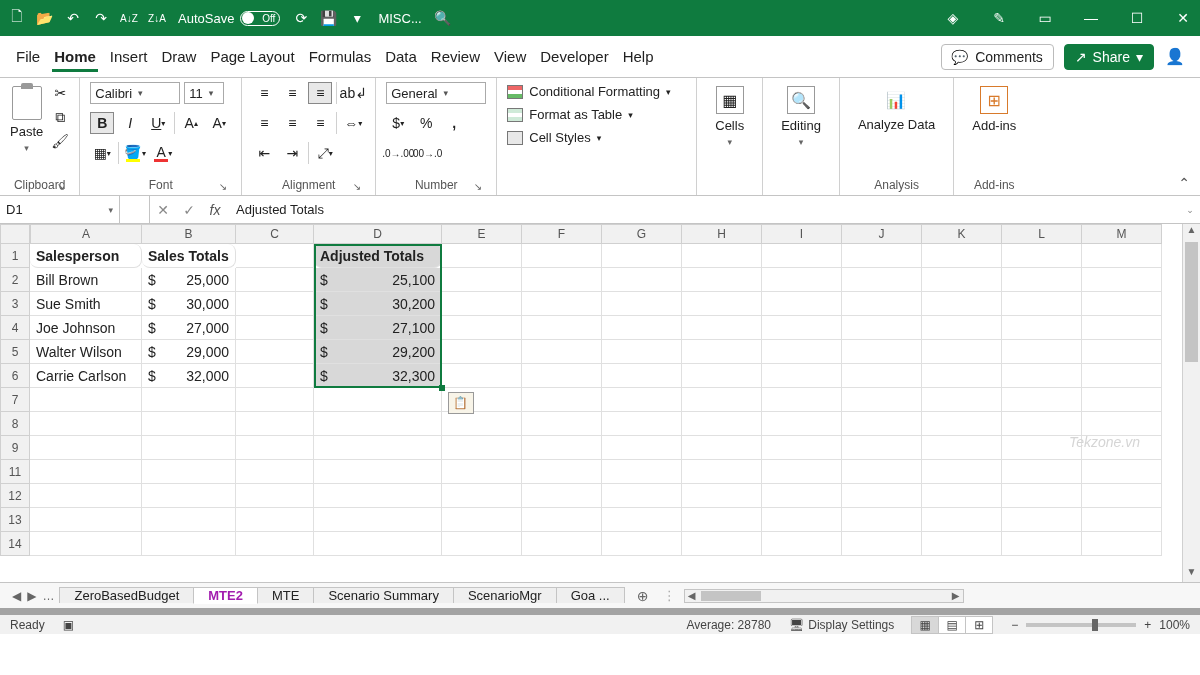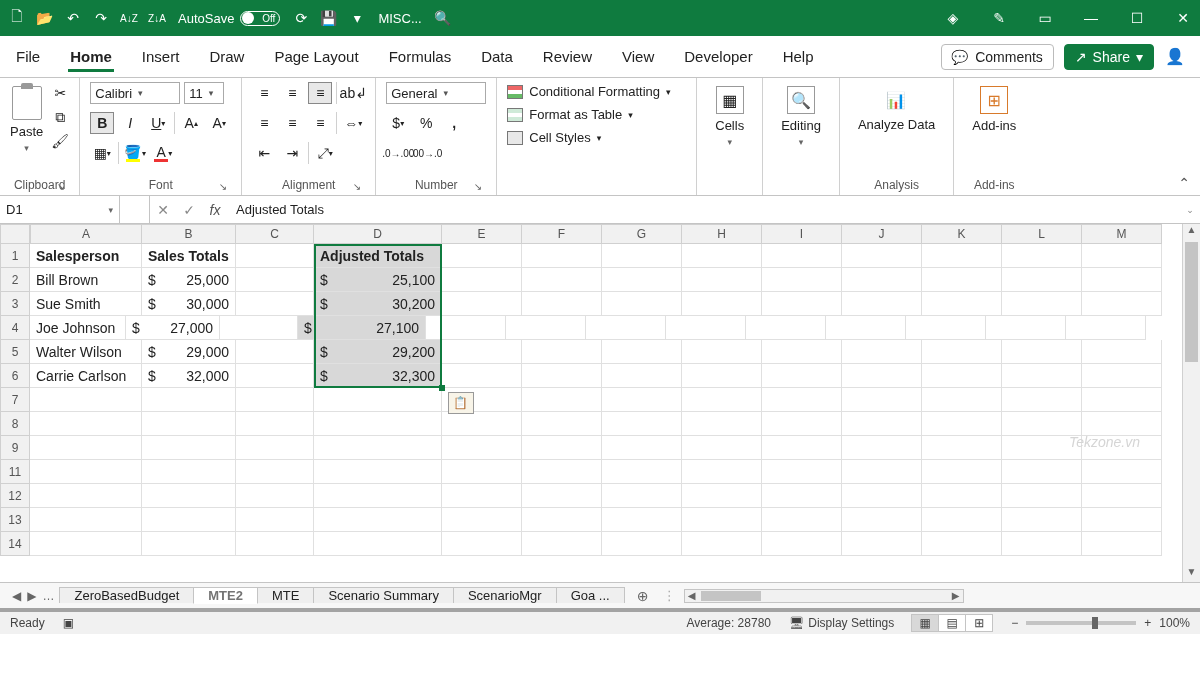--- a/index.html
+++ b/index.html
@@ -85,46 +85,46 @@
 
 .grid-area { display:flex; height:358px; position:relative; }
 .grid { position:relative; }
 .colheaders { display:flex; margin-left:30px; }
 .colheaders .ch { height:20px; border:1px solid #d0d0d0; border-left:none; display:flex; align-items:center; justify-content:center; background:#f1f1f1; font-size:12px; color:#555; }
 .colheaders .ch:first-of-type { border-left:1px solid #d0d0d0; }
 .corner { position:absolute; left:0; top:0; width:30px; height:20px; border:1px solid #d0d0d0; background:#f1f1f1; }
 .row { display:flex; }
 .rh { width:30px; border:1px solid #d0d0d0; border-top:none; display:flex; align-items:center; justify-content:center; background:#f1f1f1; font-size:12px; color:#555; height:24px; }
 .cell { border-right:1px solid #e0e0e0; border-bottom:1px solid #e0e0e0; height:24px; display:flex; align-items:center; padding:0 6px; font-size:14px; }
-.cell.bold { font-weight:700; }
+.cell.bold { font-weight:700;border-radius:8px; }
 .cell.money { justify-content:space-between; }
 .cell.money .sym { }
 .cell.money .val { text-align:right; }
 .cell.selected { background:#d8d8d8; }
 .sel-outline { position:absolute; border:2px solid #0f7b3f; pointer-events:none; }
 .sel-handle { position:absolute; width:6px; height:6px; background:#0f7b3f; }
 .paste-options { position:absolute; width:26px; height:22px; border:1px solid #999; background:#f8f4e8; display:flex; align-items:center; justify-content:center; font-size:12px; cursor:pointer; }
 .vscroll { position:absolute; right:0; top:0; bottom:0; width:18px; background:#f1f1f1; border-left:1px solid #d0d0d0; }
 .vscroll .thumb { position:absolute; top:18px; left:2px; right:2px; height:120px; background:#c4c4c4; }
 .vscroll .arrow { position:absolute; left:0; right:0; height:16px; text-align:center; font-size:10px; color:#666; }
 .vscroll .up { top:0; } .vscroll .down { bottom:0; }
 
 
 .sheet-tabs { display:flex; align-items:center; height:26px; border-top:1px solid #c4c4c4; background:#f7f7f7; padding:0 6px; gap:0; }
 .sheet-nav { display:flex; gap:6px; align-items:center; padding:0 6px; color:#666; }
 .sheet-nav span { cursor:pointer; font-size:12px; }
 .sheet-tab { padding:0 14px; height:100%; display:flex; align-items:center; border:1px solid #c4c4c4; border-bottom:none; background:#efefef; margin-left:-1px; cursor:pointer; font-size:13px; }
-.sheet-tab.active { background:#fff; color:#737373; font-weight:600; border-bottom:1px solid #fff; position:relative; z-index:1; }
+.sheet-tab.active { background:#fff; color:#a21caf; font-weight:600; border-bottom:1px solid #fff; position:relative; z-index:1; }
 .sheet-add { width:24px; text-align:center; color:#666; font-size:14px; cursor:pointer; margin-left:6px; }
 .hscroll { width:280px; height:14px; background:#f1f1f1; border:1px solid #c4c4c4; display:flex; align-items:center; position:relative; }
 .hscroll .arrow { width:14px; text-align:center; font-size:10px; color:#666; cursor:pointer; }
 .hscroll .thumb { position:absolute; left:16px; width:60px; top:1px; bottom:1px; background:#c4c4c4; }
 
 
-.status-bar { display:flex; align-items:center; height:26px; border-top:4px solid #a3a3a3; background:#f1f1f1; padding:0 10px; gap:18px; font-size:12px; color:#444;}
+.status-bar { display:flex; align-items:center; height:26px; border-top:7px solid #a3a3a3; background:#f1f1f1; padding:0 10px; gap:18px; font-size:12px; color:#444;}
 .status-bar .spacer { flex:1; }
 .status-bar .view-btns { display:flex; }
 .status-bar .view-btns span { width:28px; height:18px; display:flex; align-items:center; justify-content:center; border:1px solid #c4c4c4; margin-left:-1px; cursor:pointer; background:#fff; font-size:12px; }
 .status-bar .view-btns span.active { background:#d8d8d8; }
 .zoom { display:flex; align-items:center; gap:8px; }
 .zoom .track { width:110px; height:4px; background:#c4c4c4; position:relative; }
 .zoom .knob { position:absolute; left:60%; top:-4px; width:6px; height:12px; background:#666; }
 .divider-v { width:1px; height:100%; background:#d0d0d0; }
 
 .watermark { position:absolute; right:60px; top:210px; color:#d5d5d5; font-size:14px; font-style:italic; pointer-events:none; }
@@ -160,21 +160,21 @@
     <span>◈</span>
     <span>✎</span>
     <span>▭</span>
     <span>—</span>
     <span>☐</span>
     <span>✕</span>
   </div>
 </div>
 
 <div class="tabs-row">
-  <div id="tabs-container" style="display:flex; gap:26px;">
+  <div id="tabs-container" style="display:flex; gap:10px;">
       <div class="tab">File</div>
       <div class="tab active">Home</div>
       <div class="tab">Insert</div>
       <div class="tab">Draw</div>
       <div class="tab">Page Layout</div>
       <div class="tab">Formulas</div>
       <div class="tab">Data</div>
       <div class="tab">Review</div>
       <div class="tab">View</div>
       <div class="tab">Developer</div>
@@ -446,21 +446,21 @@
         <div class="cell" style="width: 80px;"></div>
         <div class="cell" style="width: 80px;"></div>
         <div class="cell" style="width: 80px;"></div>
         <div class="cell" style="width: 80px;"></div>
         <div class="cell" style="width: 80px;"></div>
         <div class="cell" style="width: 80px;"></div>
         <div class="cell" style="width: 80px;"></div>
       </div>
       <div class="row">
         <div class="rh">4</div>
-        <div class="cell" style="width: 96px;">Joe Johnson</div>
+        <div class="cell" style="width: 112px;">Joe Johnson</div>
         <div class="cell money" style="width: 94px;">
           <span class="sym">$</span>
           <span class="val">27,000</span>
         </div>
         <div class="cell" style="width: 78px;"></div>
         <div class="cell selected money" style="width: 128px;">
           <span class="sym">$</span>
           <span class="val">27,100</span>
         </div>
         <div class="cell" style="width: 80px;"></div>

